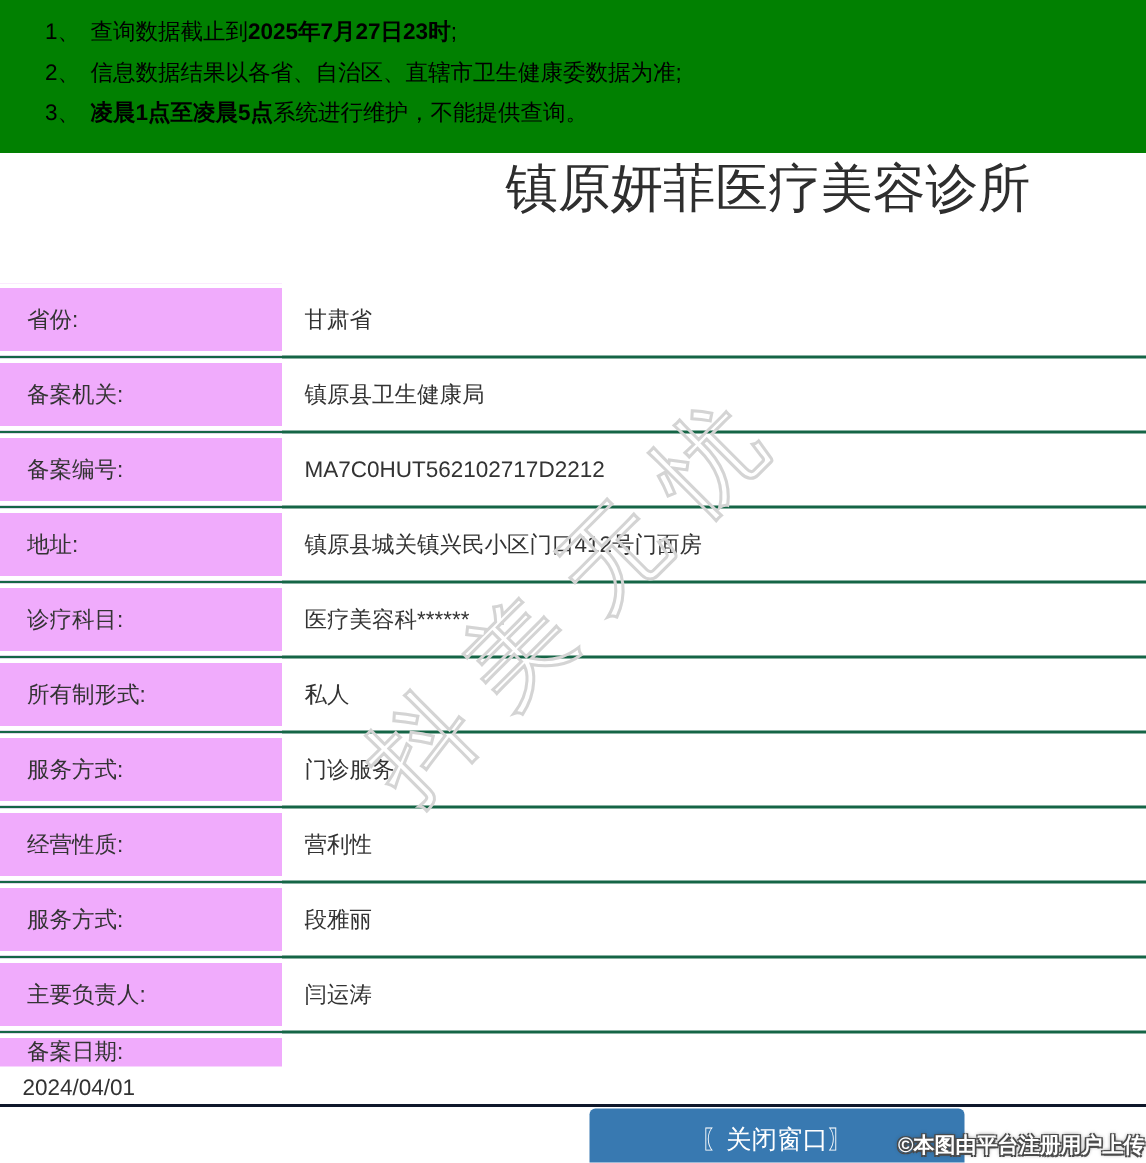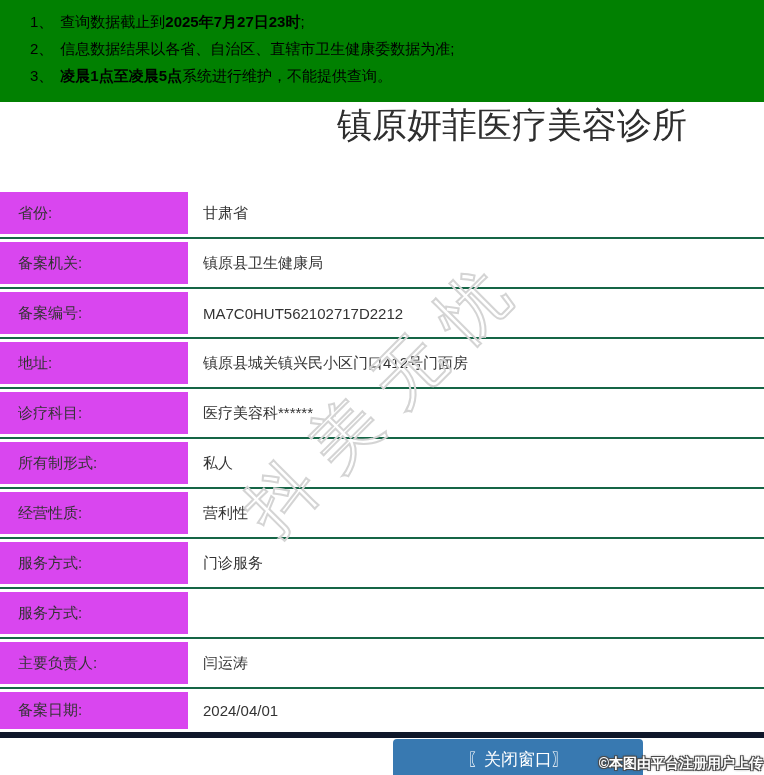--- a/index.html
+++ b/index.html
@@ -39,24 +39,24 @@
     white-space: nowrap;
   }
 
   
   .info-table { width: 764px; }
   .info-row {
     display: flex;
     height: 50px;
     border-bottom: 2px solid #156546;
   }
-  .info-row:last-child { height: 49px; border-bottom: 6px solid #0f172a; }
+  .info-row:last-child { height: 49px; border-bottom: 2px solid #0f172a; flex-direction: column; }
   .cell-label {
     width: 188px;
-    background: #d946ef;
+    background: #f0abfc;
     border-top: 3px solid #ffffff;
     border-bottom: 3px solid #ffffff;
     padding-left: 18px;
     display: flex;
     align-items: center;
     font-size: 15px;
     color: #333;
     flex-shrink: 0;
   }
   .cell-value {
@@ -154,29 +154,30 @@
   </div>
   <div class="info-row">
     <div class="cell-label">诊疗科目:</div>
     <div class="cell-value">医疗美容科******</div>
   </div>
   <div class="info-row">
     <div class="cell-label">所有制形式:</div>
     <div class="cell-value">私人</div>
   </div>
   <div class="info-row">
+    <div class="cell-label">服务方式:</div>
+    <div class="cell-value">门诊服务</div>
+  </div>
+  <div class="info-row">
     <div class="cell-label">经营性质:</div>
     <div class="cell-value">营利性</div>
   </div>
   <div class="info-row">
     <div class="cell-label">服务方式:</div>
-    <div class="cell-value">门诊服务</div>
-  </div>
-  <div class="info-row">
-    <div class="cell-label">服务方式:</div>
+    <div class="cell-value">段雅丽</div>
   </div>
   <div class="info-row">
     <div class="cell-label">主要负责人:</div>
     <div class="cell-value">闫运涛</div>
   </div>
   <div class="info-row">
     <div class="cell-label">备案日期:</div>
     <div class="cell-value">2024/04/01</div>
   </div>
 </div>

